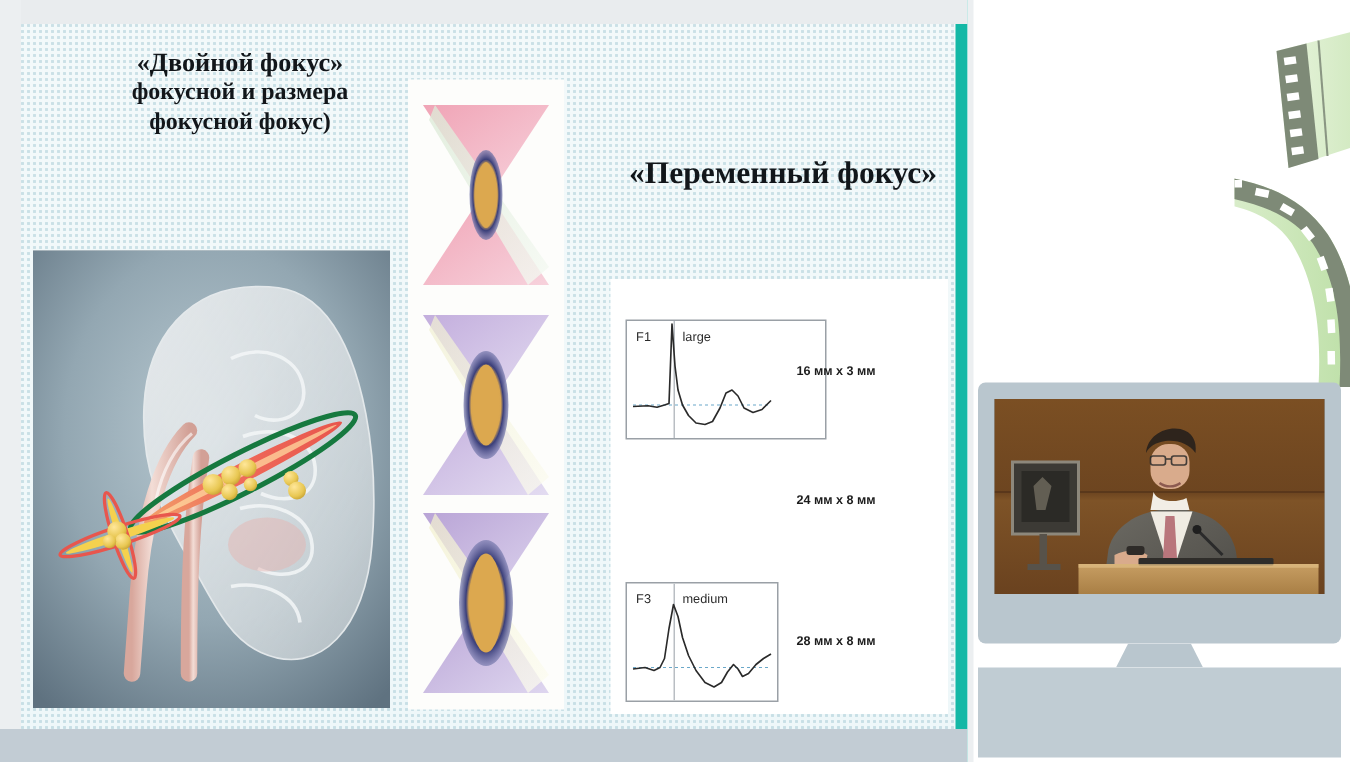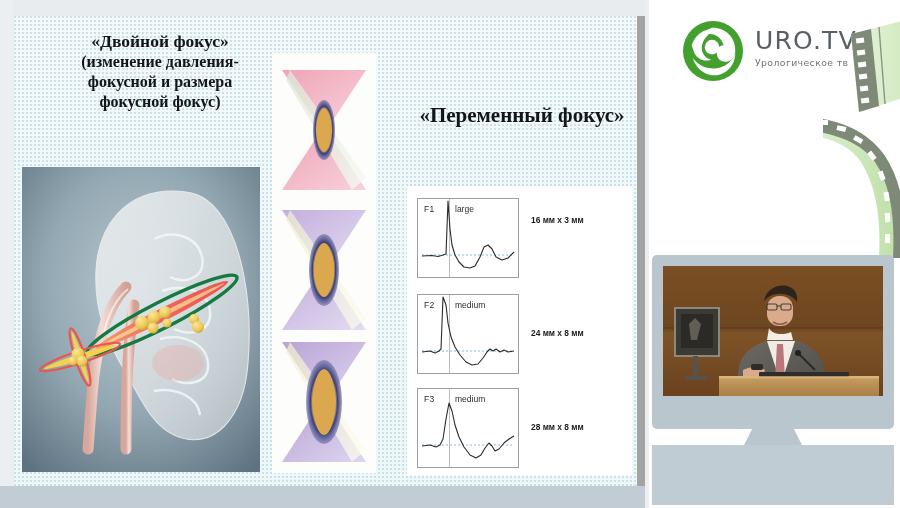--- a/index.html
+++ b/index.html
@@ -2,21 +2,21 @@
 <html><head>
 <meta charset="utf-8">
 <style>
   html,body{margin:0;padding:0;background:#ffffff;}
   body{width:900px;height:508px;overflow:hidden;font-family:"Liberation Sans",sans-serif;}
 
   
   #stage{position:relative;width:900px;height:508px;background:#c4ced6;overflow:hidden;}
 
   
-  #slide-frame{position:absolute;left:0;top:0;width:751px;height:508px;background:#a3a3a3;overflow:hidden;}
+  #slide-frame{position:absolute;left:0;top:0;width:751px;height:508px;background:#14b8a6;overflow:hidden;}
   #slide-outer-top{position:absolute;left:0;top:0;width:645px;height:16px;background:#e9ecee;}
   #slide-outer-left{position:absolute;left:0;top:0;width:14px;height:495px;background:#eceff1;}
   #slide{position:absolute;left:14px;top:16px;width:623px;height:470px;
          background:
            radial-gradient(circle at 1px 1px, rgba(170,205,215,0.55) 0.9px, rgba(0,0,0,0) 1.3px) 0 0/4px 4px,
            linear-gradient(#f3f9fa,#eef7f9);
          overflow:hidden;}
   #slide-bottom-edge{position:absolute;left:0;top:486px;width:645px;height:22px;background:#c2ccd4;}
 
   
@@ -33,27 +33,27 @@
   #kidney-svg{position:absolute;left:0;top:0;}
 
   
   #hourglass-panel{position:absolute;left:258px;top:37px;width:104px;height:420px;background:#fdfdfb;}
   .hg{position:absolute;left:4px;width:96px;height:128px;overflow:hidden;}
   #hg1{top:13px;} #hg2{top:153px;} #hg3{top:285px;}
 
   
   #fchart-panel{position:absolute;left:393px;top:170px;width:225px;height:290px;background:#ffffff;}
   .fcard{position:absolute;left:10px;width:100px;height:78px;border:1px solid #9aa0a6;background:#fff;overflow:hidden;}
-  #fcard1{top:12px;} #fcard2{top:108px;} #fcard3{top:202px;text-align:right;}
+  #fcard1{top:27px;padding-left:32px;} #fcard2{top:108px;} #fcard3{top:202px;text-align:right;}
   .fcard .flabel{position:absolute;left:6px;top:5px;font-size:8.5px;color:#2b2b2b;letter-spacing:.2px;}
   .fcard .fsize{position:absolute;left:37px;top:5px;font-size:8.5px;color:#2b2b2b;}
   .fcard .fdiv{position:absolute;left:31px;top:0;width:1px;height:78px;background:#b9bec3;}
   .fcard svg{position:absolute;left:0;top:0;}
   .fdim{position:absolute;left:124px;font-size:8.4px;font-weight:bold;color:#1c1c1c;white-space:nowrap;}
-  #fdim1{top:29px;} #fdim2{top:142px;} #fdim3{top:236px;}
+  #fdim1{top:56px;} #fdim2{top:142px;} #fdim3{top:236px;}
 
   
   #right-panel{position:absolute;left:645px;top:0;width:255px;height:508px;background:#ffffff;overflow:hidden;}
   #right-edge-left{position:absolute;left:0;top:0;width:4px;height:508px;background:#eceff1;}
   #brand{position:absolute;left:12px;top:10px;width:240px;height:84px;}
   #brand-mark{position:absolute;left:25px;top:10px;width:62px;height:62px;}
   #brand-text{position:absolute;left:98px;top:16px;}
   #brand-title{font-size:25px;color:#5a5f63;letter-spacing:1.2px;font-family:"DejaVu Sans",sans-serif;}
   #brand-sub{font-size:9.3px;color:#6f7477;letter-spacing:.4px;margin-top:2px;font-family:"DejaVu Sans",sans-serif;}
 
@@ -74,21 +74,20 @@
 <div id="stage">
 
   <div id="slide-frame">
     <div id="slide-outer-top"></div>
     <div id="slide-outer-left"></div>
 
     <div id="slide">
 
       <div class="slide-title" id="title-left">
         <span class="l1">«Двойной фокус»</span>
-        <span class="rest">(изменение давления-</span>
         <span class="rest">фокусной и размера</span>
         <span class="rest">фокусной фокус)</span>
       </div>
 
       <div class="slide-title" id="title-right">«Переменный фокус»</div>
 
       <div id="kidney-box">
         <svg id="kidney-svg" width="238" height="305" viewBox="0 0 238 305">
           <defs>
             <radialGradient id="kbg" cx="50%" cy="40%" r="75%">
@@ -246,29 +245,20 @@
           <div class="fdiv"></div>
           <div class="flabel">F1</div>
           <div class="fsize">large</div>
           <svg viewBox="0 0 100 78" width="100" height="78">
             <line x1="4" y1="56" x2="96" y2="56" stroke="#6aa8c9" stroke-width="0.8" stroke-dasharray="2 2"></line>
             <path d="M4,57 L14,56.5 L20,57.5 L25,56 L28,55 L30,2 L32,30 L34,46 L37,56 L41,63 L46,68 L52,69 L57,67 L62,58 L66,48 L70,46 L74,50 L78,58 L84,61 L90,59 L96,53" fill="none" stroke="#2a2a2a" stroke-width="1.1" stroke-linejoin="round"></path>
           </svg>
         </div>
         <div class="fdim" id="fdim1">16 мм х 3 мм</div>
 
-        <div class="fcard" id="fcard2">
-          <div class="fdiv"></div>
-          <div class="flabel">F2</div>
-          <div class="fsize">medium</div>
-          <svg viewBox="0 0 100 78" width="100" height="78">
-            <line x1="4" y1="56" x2="96" y2="56" stroke="#6aa8c9" stroke-width="0.8" stroke-dasharray="2 2"></line>
-            <path d="M4,57 L12,56 L17,58 L21,56 L23,54 L25,2 L28,10 L30,28 L33,42 L37,52 L42,60 L48,67 L54,70 L60,69 L65,63 L69,57 L72,54 L75,56 L78,54 L82,57 L86,55 L90,57 L96,56" fill="none" stroke="#2a2a2a" stroke-width="1.1" stroke-linejoin="round"></path>
-          </svg>
-        </div>
         <div class="fdim" id="fdim2">24 мм х 8 мм</div>
 
         <div class="fcard" id="fcard3">
           <div class="fdiv"></div>
           <div class="flabel">F3</div>
           <div class="fsize">medium</div>
           <svg viewBox="0 0 100 78" width="100" height="78">
             <line x1="4" y1="56" x2="96" y2="56" stroke="#6aa8c9" stroke-width="0.8" stroke-dasharray="2 2"></line>
             <path d="M4,57 L12,56 L18,58 L22,56 L25,50 L28,30 L31,14 L34,22 L37,36 L41,48 L46,58 L52,66 L58,69 L63,66 L67,59 L71,54 L74,57 L77,62 L81,60 L86,54 L91,50 L96,47" fill="none" stroke="#2a2a2a" stroke-width="1.1" stroke-linejoin="round"></path>
           </svg>
@@ -276,37 +266,20 @@
         <div class="fdim" id="fdim3">28 мм х 8 мм</div>
 
       </div>
     </div>
     <div id="slide-bottom-edge"></div>
   </div>
 
   <div id="right-panel">
     <div id="right-edge-left"></div>
 
-    <div id="brand">
-      <svg id="brand-mark" viewBox="0 0 64 64">
-        <circle cx="32" cy="32" r="31" fill="#43a02f"></circle>
-        <path d="M32 8 C45 8 55 18 55 31 C55 38 51 43 45 43 C39 43 36 39 36 34
-                 C36 29 39 26 43 26 C40 16 31 12 22 16 C26 10 29 8 32 8 Z" fill="#ffffff"></path>
-        <path d="M10 26 C14 14 25 7 37 10 C30 12 25 16 22 22 C18 31 22 39 30 41
-                 C22 44 14 39 12 32 Z" fill="#ffffff"></path>
-        <path d="M11 39 C18 49 31 53 42 48 C49 45 53 40 55 34 C55 48 44 58 31 57
-                 C22 56 14 49 11 39 Z" fill="#ffffff"></path>
-        <circle cx="31" cy="28" r="7.5" fill="#ffffff"></circle>
-        <circle cx="31" cy="28" r="5.2" fill="#43a02f" opacity="0"></circle>
-      </svg>
-      <div id="brand-text">
-        <div id="brand-title">URO.TV</div>
-        <div id="brand-sub">Урологическое тв</div>
-      </div>
-    </div>
 
     <svg id="filmstrip" viewBox="0 0 130 265">
       <defs>
         <linearGradient id="fsg" x1="0" y1="0" x2="1" y2="0">
           <stop offset="0%" stop-color="#e8f4de"></stop>
             <stop offset="60%" stop-color="#cfe8bd"></stop>
           <stop offset="100%" stop-color="#bcdfa6"></stop>
         </linearGradient>
       </defs>
 

